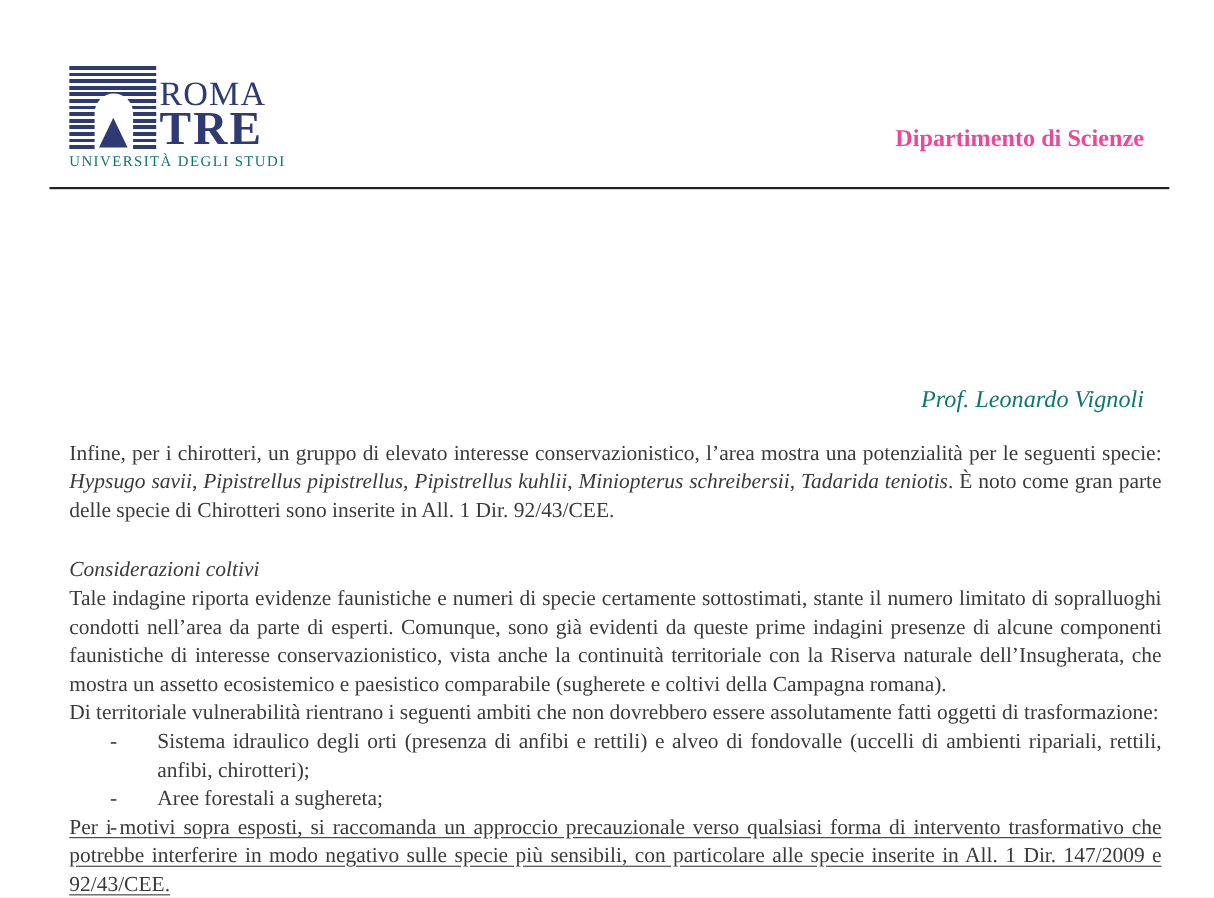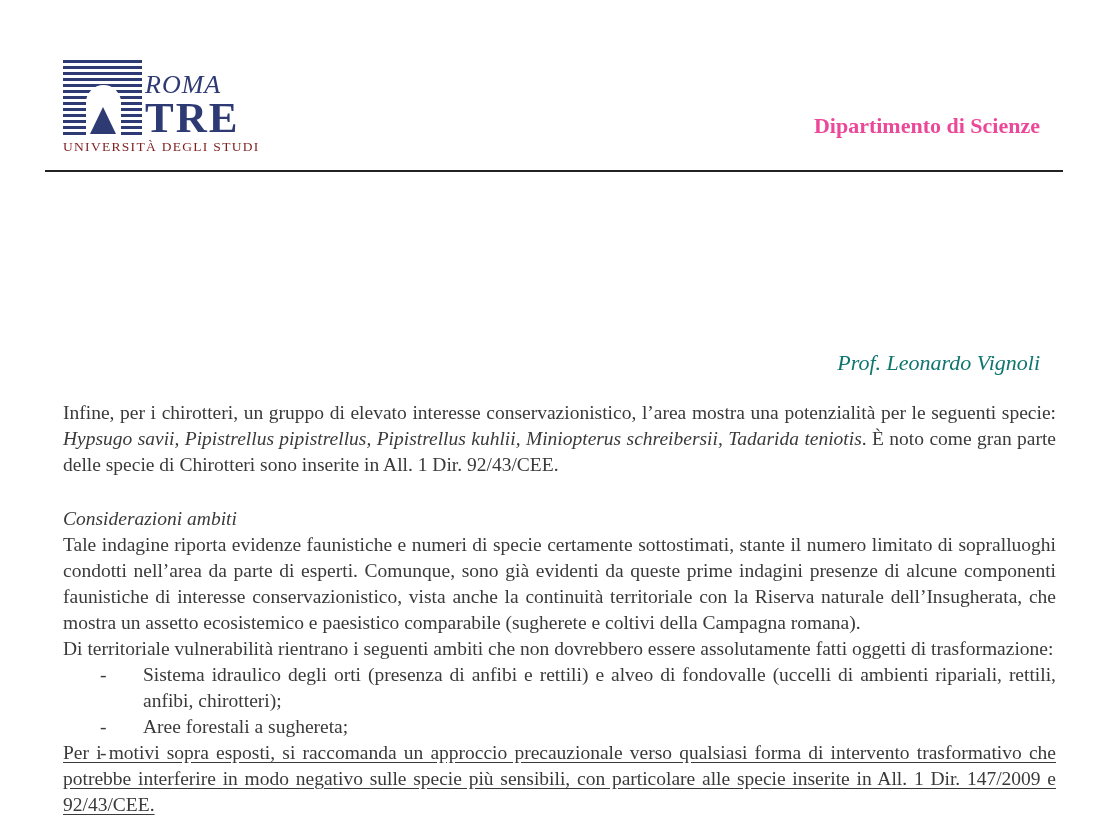--- a/index.html
+++ b/index.html
@@ -30,24 +30,24 @@
     border-radius:18px 18px 0 0;
   }
   .logo-tri {
     position:absolute; left:4px; bottom:2px;
     width:0; height:0;
     border-left:13px solid transparent;
     border-right:13px solid transparent;
     border-bottom:27px solid #2e3a74;
   }
   .logo-words { margin-left:3px; display:flex; flex-direction:column; color:#2e3a74; }
-  .logo-roma { font-size:26px; line-height:29px; letter-spacing:1px;font-style:italic; }
+  .logo-roma { font-size:31px; line-height:29px; letter-spacing:1px; }
   .logo-tre  { font-size:43px; line-height:37px; font-weight:700; letter-spacing:2px; }
   .logo-sub  {
-    margin-top:3px; color:#7f1d1d;
+    margin-top:3px; color:#0f766e;
     font-size:13.5px; letter-spacing:1.3px; white-space:nowrap;
   }
   .dept {
     position:absolute; right:64px; top:113px;
     font-weight:700; font-size:22px; color:#ec4899;
   }
   .rule {
     position:absolute; left:45px; right:41px; top:170px;
     border-top:2px solid #222222;
   }
@@ -97,21 +97,21 @@
     <div class="dept">Dipartimento di Scienze</div>
     <div class="rule"></div>
   </div>
 
   <div class="author">Prof. Leonardo Vignoli</div>
 
   <main class="content">
 
     <p><span>Infine, per i chirotteri, un gruppo di elevato interesse conservazionistico, l’area mostra una potenzialità per le seguenti specie: </span><span class="species">Hypsugo savii, Pipistrellus pipistrellus, Pipistrellus kuhlii, Miniopterus schreibersii, Tadarida teniotis</span><span>. È noto come gran parte delle specie di Chirotteri sono inserite in All. 1 Dir. 92/43/CEE.</span></p>
 
-    <p class="section-heading">Considerazioni ambiti</p>
+    <p class="section-heading">Considerazioni coltivi</p>
 
     <p>Tale indagine riporta evidenze faunistiche e numeri di specie certamente sottostimati, stante il numero limitato di sopralluoghi condotti nell’area da parte di esperti. Comunque, sono già evidenti da queste prime indagini presenze di alcune componenti faunistiche di interesse conservazionistico, vista anche la continuità territoriale con la Riserva naturale dell’Insugherata, che mostra un assetto ecosistemico e paesistico comparabile (sugherete e coltivi della Campagna romana).</p>
 
     <p>Di territoriale vulnerabilità rientrano i seguenti ambiti che non dovrebbero essere assolutamente fatti oggetti di trasformazione:</p>
 
     <div class="bullets">
       <div class="bullet">
         <span class="bullet-dash">-</span>
         <span>Sistema idraulico degli orti (presenza di anfibi e rettili) e alveo di fondovalle (uccelli di ambienti ripariali, rettili, anfibi, chirotteri);</span>
       </div>

